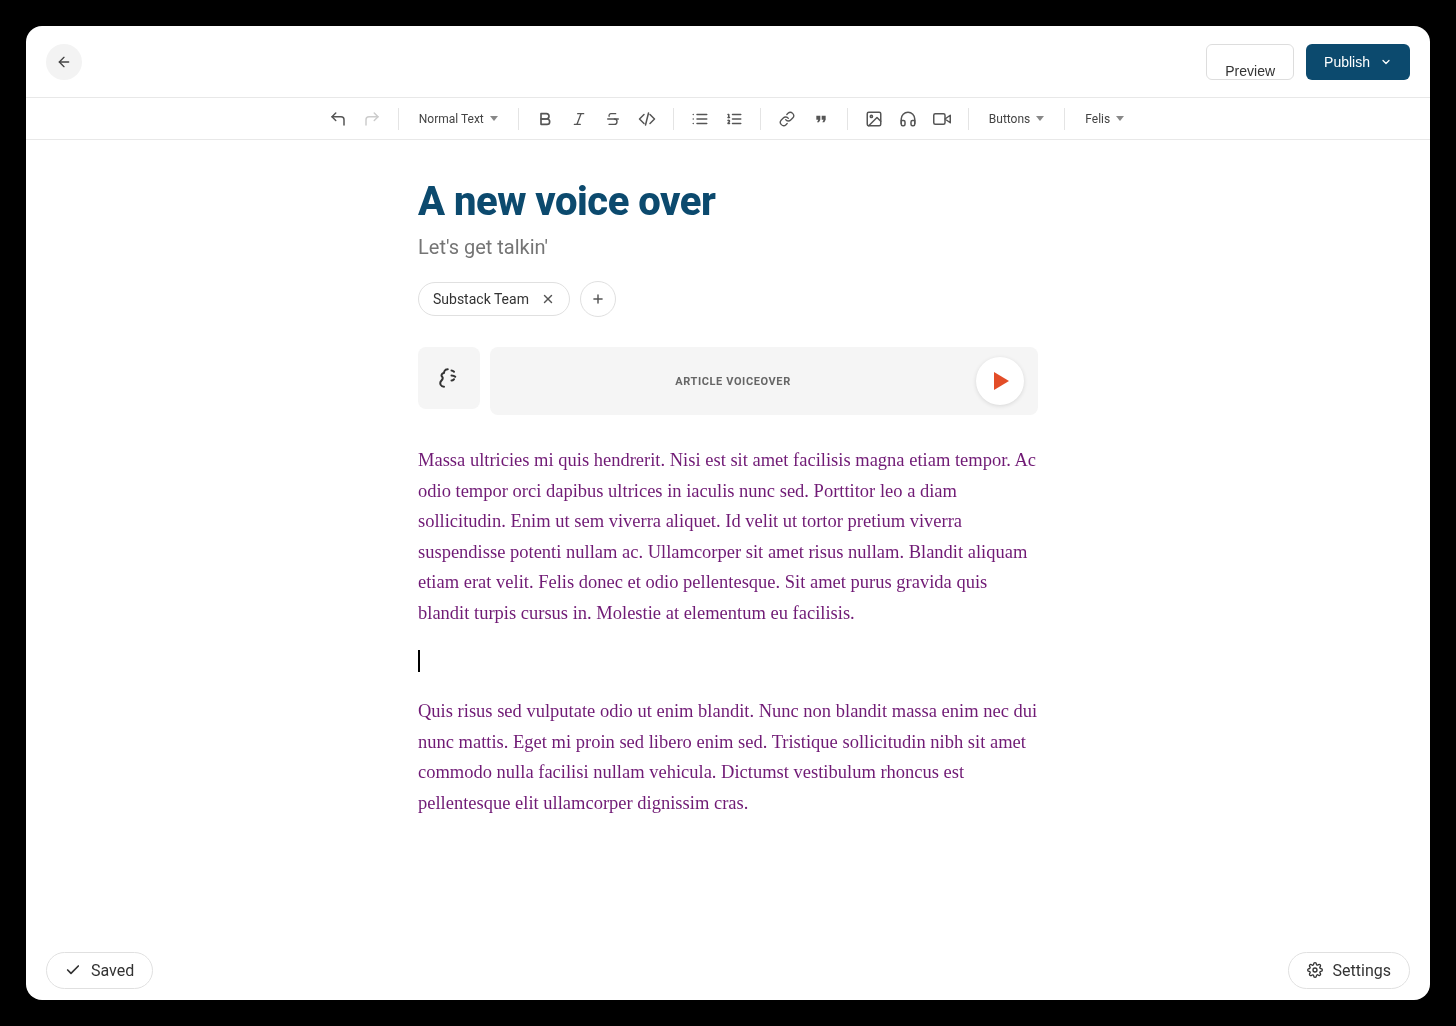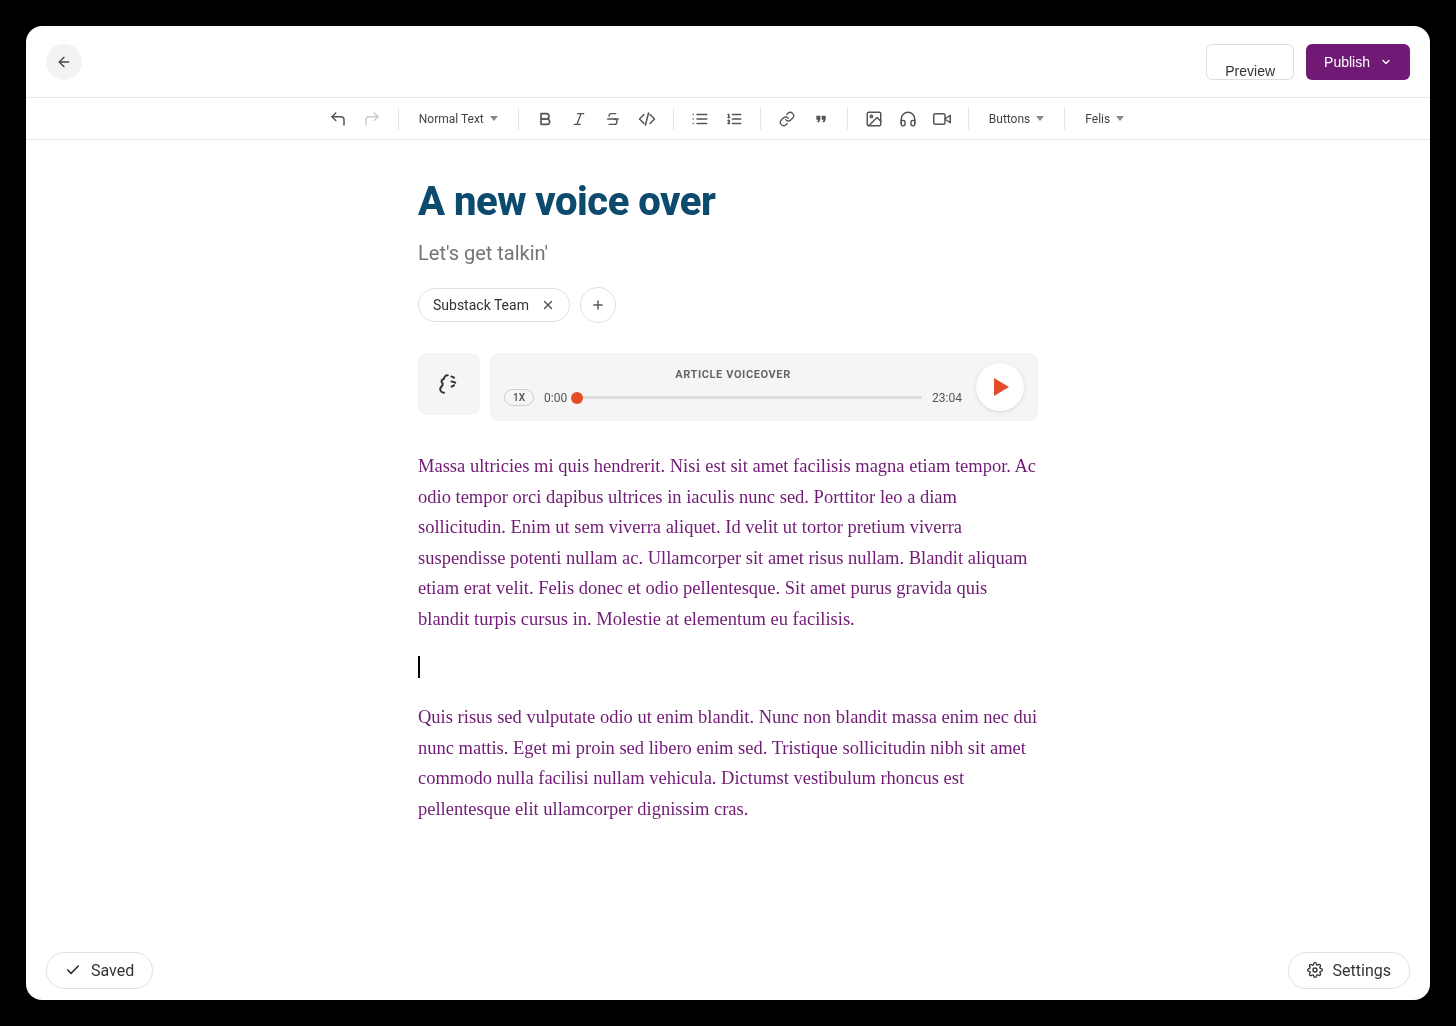--- a/index.html
+++ b/index.html
@@ -42,21 +42,21 @@
   border-radius: 6px;
   font-size: 14px;
   font-weight: 500;
   display: flex;
   align-items: center;
   gap: 10px;
   cursor: pointer;
   border: none;
 }
 .btn-preview { background: #fff; border: 1px solid #ddd; color: #333; align-items: flex-end; }
-.btn-publish { background: #701a75; color: #fff; }
+.btn-publish { background: #0c4a6e; color: #fff; }
 .btn-publish svg { stroke: #fff; }
 
 .toolbar {
   height: 42px;
   border-bottom: 1px solid #e8e8e8;
   display: flex;
   align-items: center;
   justify-content: center;
   gap: 0;
 }
@@ -94,21 +94,21 @@
 }
 .post-title {
   font-size: 40px;
   font-weight: 800;
   color: #0c4a6e;
   letter-spacing: -0.5px;
 }
 .post-subtitle {
   font-size: 20px;
   color: #757575;
-  margin-top: 16px;
+  margin-top: 10px;
   font-weight: 400;
 }
 .tags-row {
   display: flex;
   gap: 10px;
   margin-top: 22px;
   align-items: center;
 }
 .tag-chip {
   display: flex; align-items: center; gap: 12px;
@@ -412,28 +412,20 @@
           <svg width="30" height="30" viewBox="0 0 24 24" fill="none" stroke="#333" stroke-width="1.6" stroke-linecap="round" stroke-linejoin="round">
               <path d="M8 19c-3 0-3-3-3-3 0-2 2-2 2-4 0-1-1-1-1-2s1-2 2-2c0 0 0-3 3-3"></path>
               <path d="M14 6c1 0 2 1 2 1"></path>
               <path d="M14 10c2 0 3 1 3 1"></path>
               <path d="M14 14c1 0 2-1 2-1"></path>
             </svg>
         </div>
         <div class="audio-panel">
           <div class="audio-left">
             <div class="audio-label">ARTICLE VOICEOVER</div>
-            <div class="audio-controls">
-              <span class="speed-pill">1X</span>
-              <span class="time-cur">0:00</span>
-              <div class="progress-track">
-                <div class="progress-dot"></div>
-              </div>
-              <span class="time-total">23:04</span>
-            </div>
           </div>
           <div class="play-btn">
             <div class="play-triangle"></div>
           </div>
         </div>
       </div>
 
       <div class="body-text">
         <p>Massa ultricies mi quis hendrerit. Nisi est sit amet facilisis magna etiam tempor. Ac odio tempor orci dapibus ultrices in iaculis nunc sed. Porttitor leo a diam sollicitudin. Enim ut sem viverra aliquet. Id velit ut tortor pretium viverra suspendisse potenti nullam ac. Ullamcorper sit amet risus nullam. Blandit aliquam etiam erat velit. Felis donec et odio pellentesque. Sit amet purus gravida quis blandit turpis cursus in. Molestie at elementum eu facilisis.</p>
         <div class="cursor-line"></div>

